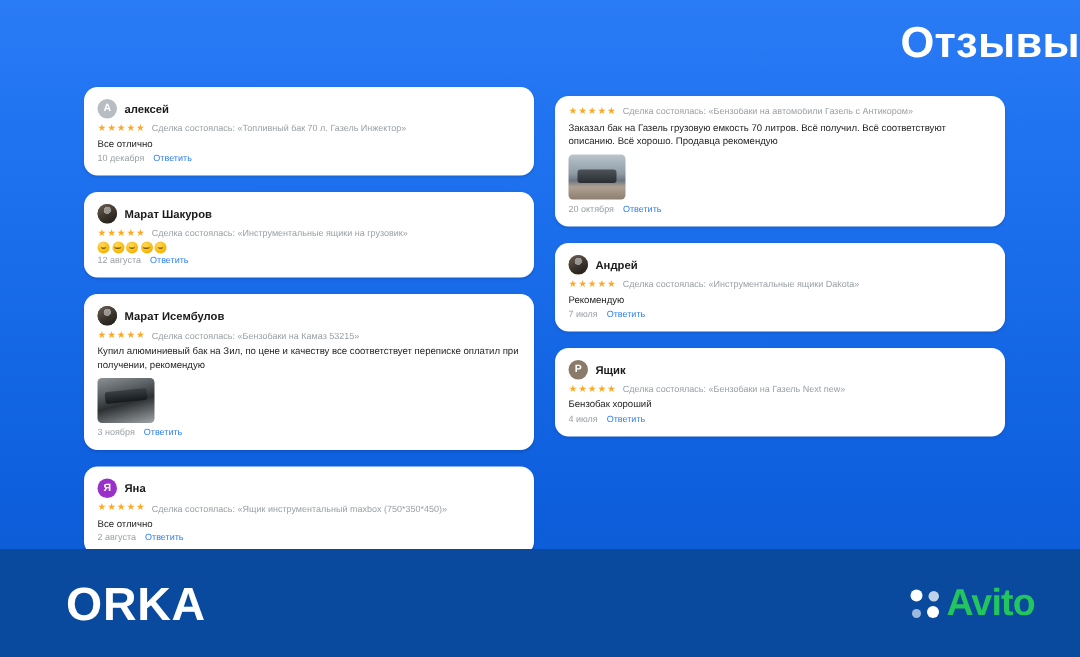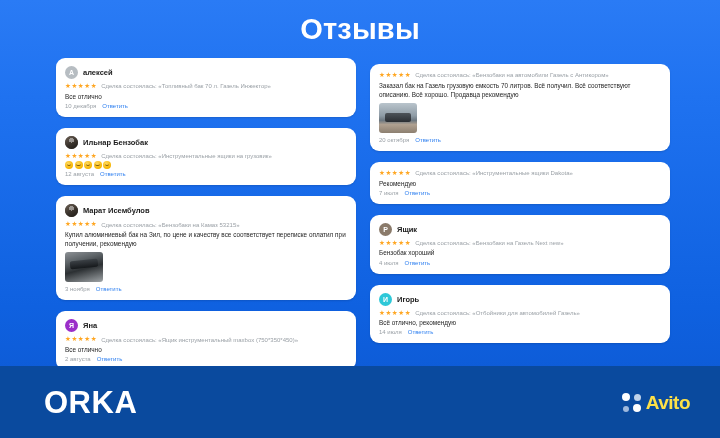--- a/index.html
+++ b/index.html
@@ -9,21 +9,21 @@
     background: linear-gradient(180deg, #2a7bf5 0%, #1f72f0 22%, #0f61e0 70%, #0c57cf 100%);
     overflow: hidden;
     position: relative;
   }
 
   
   .header {
     height: 58px;
     display: flex;
     align-items: center;
-    justify-content: center;
+    justify-content: flex-end;
   }
   .header-title {
     color: #ffffff;
     font-size: 29px;
     font-weight: bold;
     letter-spacing: 0.2px;
   }
 
   
   .board {
@@ -142,21 +142,21 @@
     line-height: 1.35;
     white-space: pre-line;
   }
   .avito { margin-left: auto; display: flex; align-items: center; gap: 5px; }
   .avito-dots { position: relative; width: 19px; height: 19px; }
   .avito-dots i { position: absolute; border-radius: 50%; display: block; }
   .avito-dots .d1 { width: 8px; height: 8px; left: 0; top: 0; background: #ffffff; }
   .avito-dots .d2 { width: 7px; height: 7px; right: 0; top: 1px; background: #bfd2ea; }
   .avito-dots .d3 { width: 6px; height: 6px; left: 1px; bottom: 0; background: #9fb9dd; }
   .avito-dots .d4 { width: 8px; height: 8px; right: 0; bottom: 0; background: #ffffff; }
-  .avito-word { color: #fde047; font-size: 19px; font-weight: bold; letter-spacing: -0.5px; line-height: 1; }
+  .avito-word { color: #22c55e; font-size: 25px; font-weight: bold; letter-spacing: -0.5px; line-height: 1; }
 </style>
 </head>
 <body>
 
 <div class="header">
   <div class="header-title">Отзывы</div>
 </div>
 
 <div class="board">
   <div class="column left">
@@ -171,21 +171,21 @@
         </div>
         <div class="body-text">Все отлично</div>
         <div class="foot-row">
           <div class="date">10 декабря</div>
           <div class="reply-link">Ответить</div>
         </div>
       </div>
       <div class="card">
         <div class="card-head">
           <div class="avatar photo" style="background: rgb(74, 64, 56);"></div>
-          <div class="author-name">Ильнар Бензобак</div>
+          <div class="author-name">Марат Шакуров</div>
         </div>
         <div class="meta-row">
           <div class="stars">★★★★★</div>
           <div class="deal-text">Сделка состоялась: «Инструментальные ящики на грузовик»</div>
         </div>
         <div class="reactions">
           <span class="reaction"></span>
           <span class="reaction"></span>
           <span class="reaction"></span>
           <span class="reaction"></span>
@@ -235,20 +235,24 @@
           <div class="deal-text">Сделка состоялась: «Бензобаки на автомобили Газель с Антикором»</div>
         </div>
         <div class="body-text">Заказал бак на Газель грузовую емкость 70 литров. Всё получил. Всё соответствуют описанию. Всё хорошо. Продавца рекомендую</div>
         <div class="photo-thumb truck"></div>
         <div class="foot-row">
           <div class="date">20 октября</div>
           <div class="reply-link">Ответить</div>
         </div>
       </div>
       <div class="card">
+        <div class="card-head">
+          <div class="avatar photo" style="background: rgb(154, 122, 50);"></div>
+          <div class="author-name">Андрей</div>
+        </div>
         <div class="meta-row">
           <div class="stars">★★★★★</div>
           <div class="deal-text">Сделка состоялась: «Инструментальные ящики Dakota»</div>
         </div>
         <div class="body-text">Рекомендую</div>
         <div class="foot-row">
           <div class="date">7 июля</div>
           <div class="reply-link">Ответить</div>
         </div>
       </div>
@@ -257,35 +261,20 @@
           <div class="avatar" style="background: rgb(138, 122, 106);">Р</div>
           <div class="author-name">Ящик</div>
         </div>
         <div class="meta-row">
           <div class="stars">★★★★★</div>
           <div class="deal-text">Сделка состоялась: «Бензобаки на Газель Next new»</div>
         </div>
         <div class="body-text">Бензобак хороший</div>
         <div class="foot-row">
           <div class="date">4 июля</div>
-          <div class="reply-link">Ответить</div>
-        </div>
-      </div>
-      <div class="card">
-        <div class="card-head">
-          <div class="avatar" style="background: rgb(46, 200, 216);">И</div>
-          <div class="author-name">Игорь</div>
-        </div>
-        <div class="meta-row">
-          <div class="stars">★★★★★</div>
-          <div class="deal-text">Сделка состоялась: «Отбойники для автомобилей Газель»</div>
-        </div>
-        <div class="body-text">Всё отлично, рекомендую</div>
-        <div class="foot-row">
-          <div class="date">14 июля</div>
           <div class="reply-link">Ответить</div>
         </div>
       </div>
     </div>
 </div>
 
 <div class="footer">
   <div class="brand">
     <div class="brand-logo">ORKA</div>
   </div>

